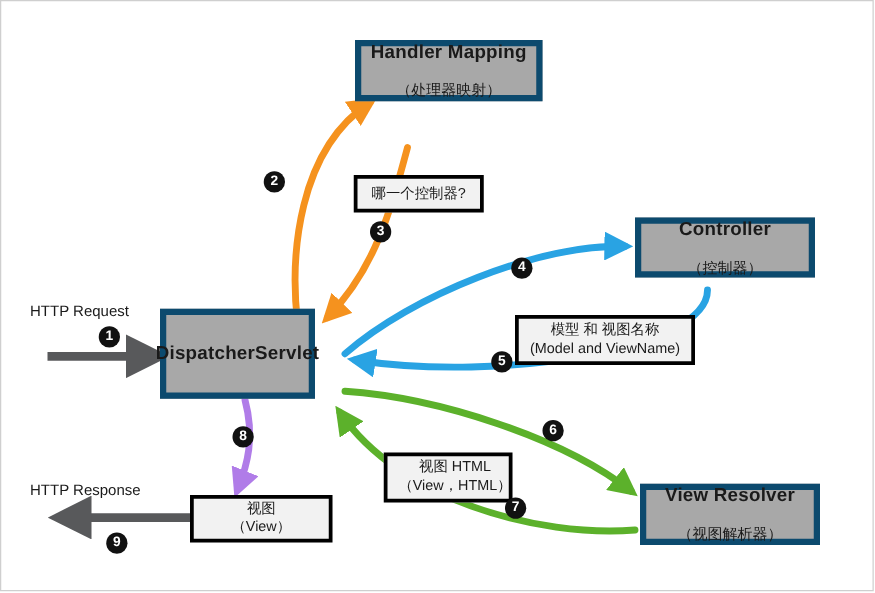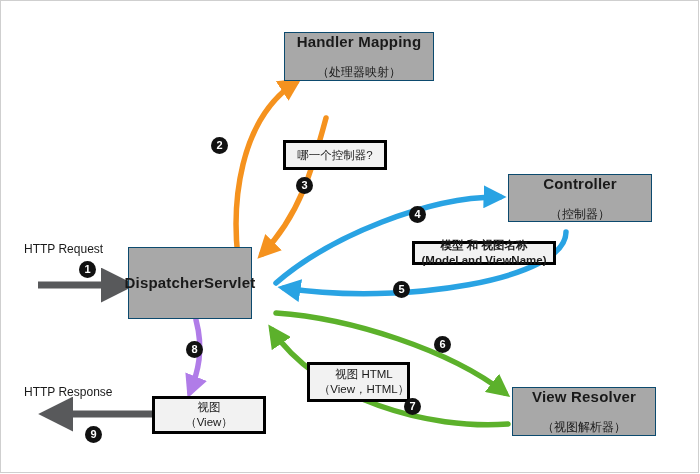--- a/index.html
+++ b/index.html
@@ -30,21 +30,21 @@
     position: absolute;
     left: 0; top: 0;
     width: 700px;
     height: 474px;
     pointer-events: none;
   }
   
   .comp-box {
     position: absolute;
     background: #a8a8a8;
-    border: 1px solid #0c4a6e;
+    border: 5px solid #0c4a6e;
     box-sizing: border-box;
     display: flex;
     flex-direction: column;
     align-items: center;
     justify-content: center;
     color: #1a1a1a;
     text-align: center;
   }
   .comp-title {
     font-size: 15px;
@@ -157,21 +157,21 @@
 
   <div class="comp-box" style="left:512px; top:387px; width:144px; height:49px;">
     <div class="comp-title">View Resolver</div>
     <div class="comp-sub">（视图解析器）</div>
   </div>
 
   <div class="note-box" style="left:283px; top:140px; width:104px; height:30px;">
     <div class="note-line">哪一个控制器?</div>
   </div>
 
-  <div class="note-box" style="left:412px; top:241px; width:144px; height:24px;font-weight:bold;">
+  <div class="note-box" style="left:412px; top:252px; width:144px; height:40px;">
     <div class="note-line">模型 和 视图名称</div>
     <div class="note-line">(Model and ViewName)</div>
   </div>
 
   <div class="note-box" style="left:307px; top:362px; width:103px; height:40px;padding-left:11px;">
     <div class="note-line">视图 HTML</div>
     <div class="note-line">（View，HTML）</div>
   </div>
 
   <div class="note-box" style="left:152px; top:396px; width:114px; height:38px;">

